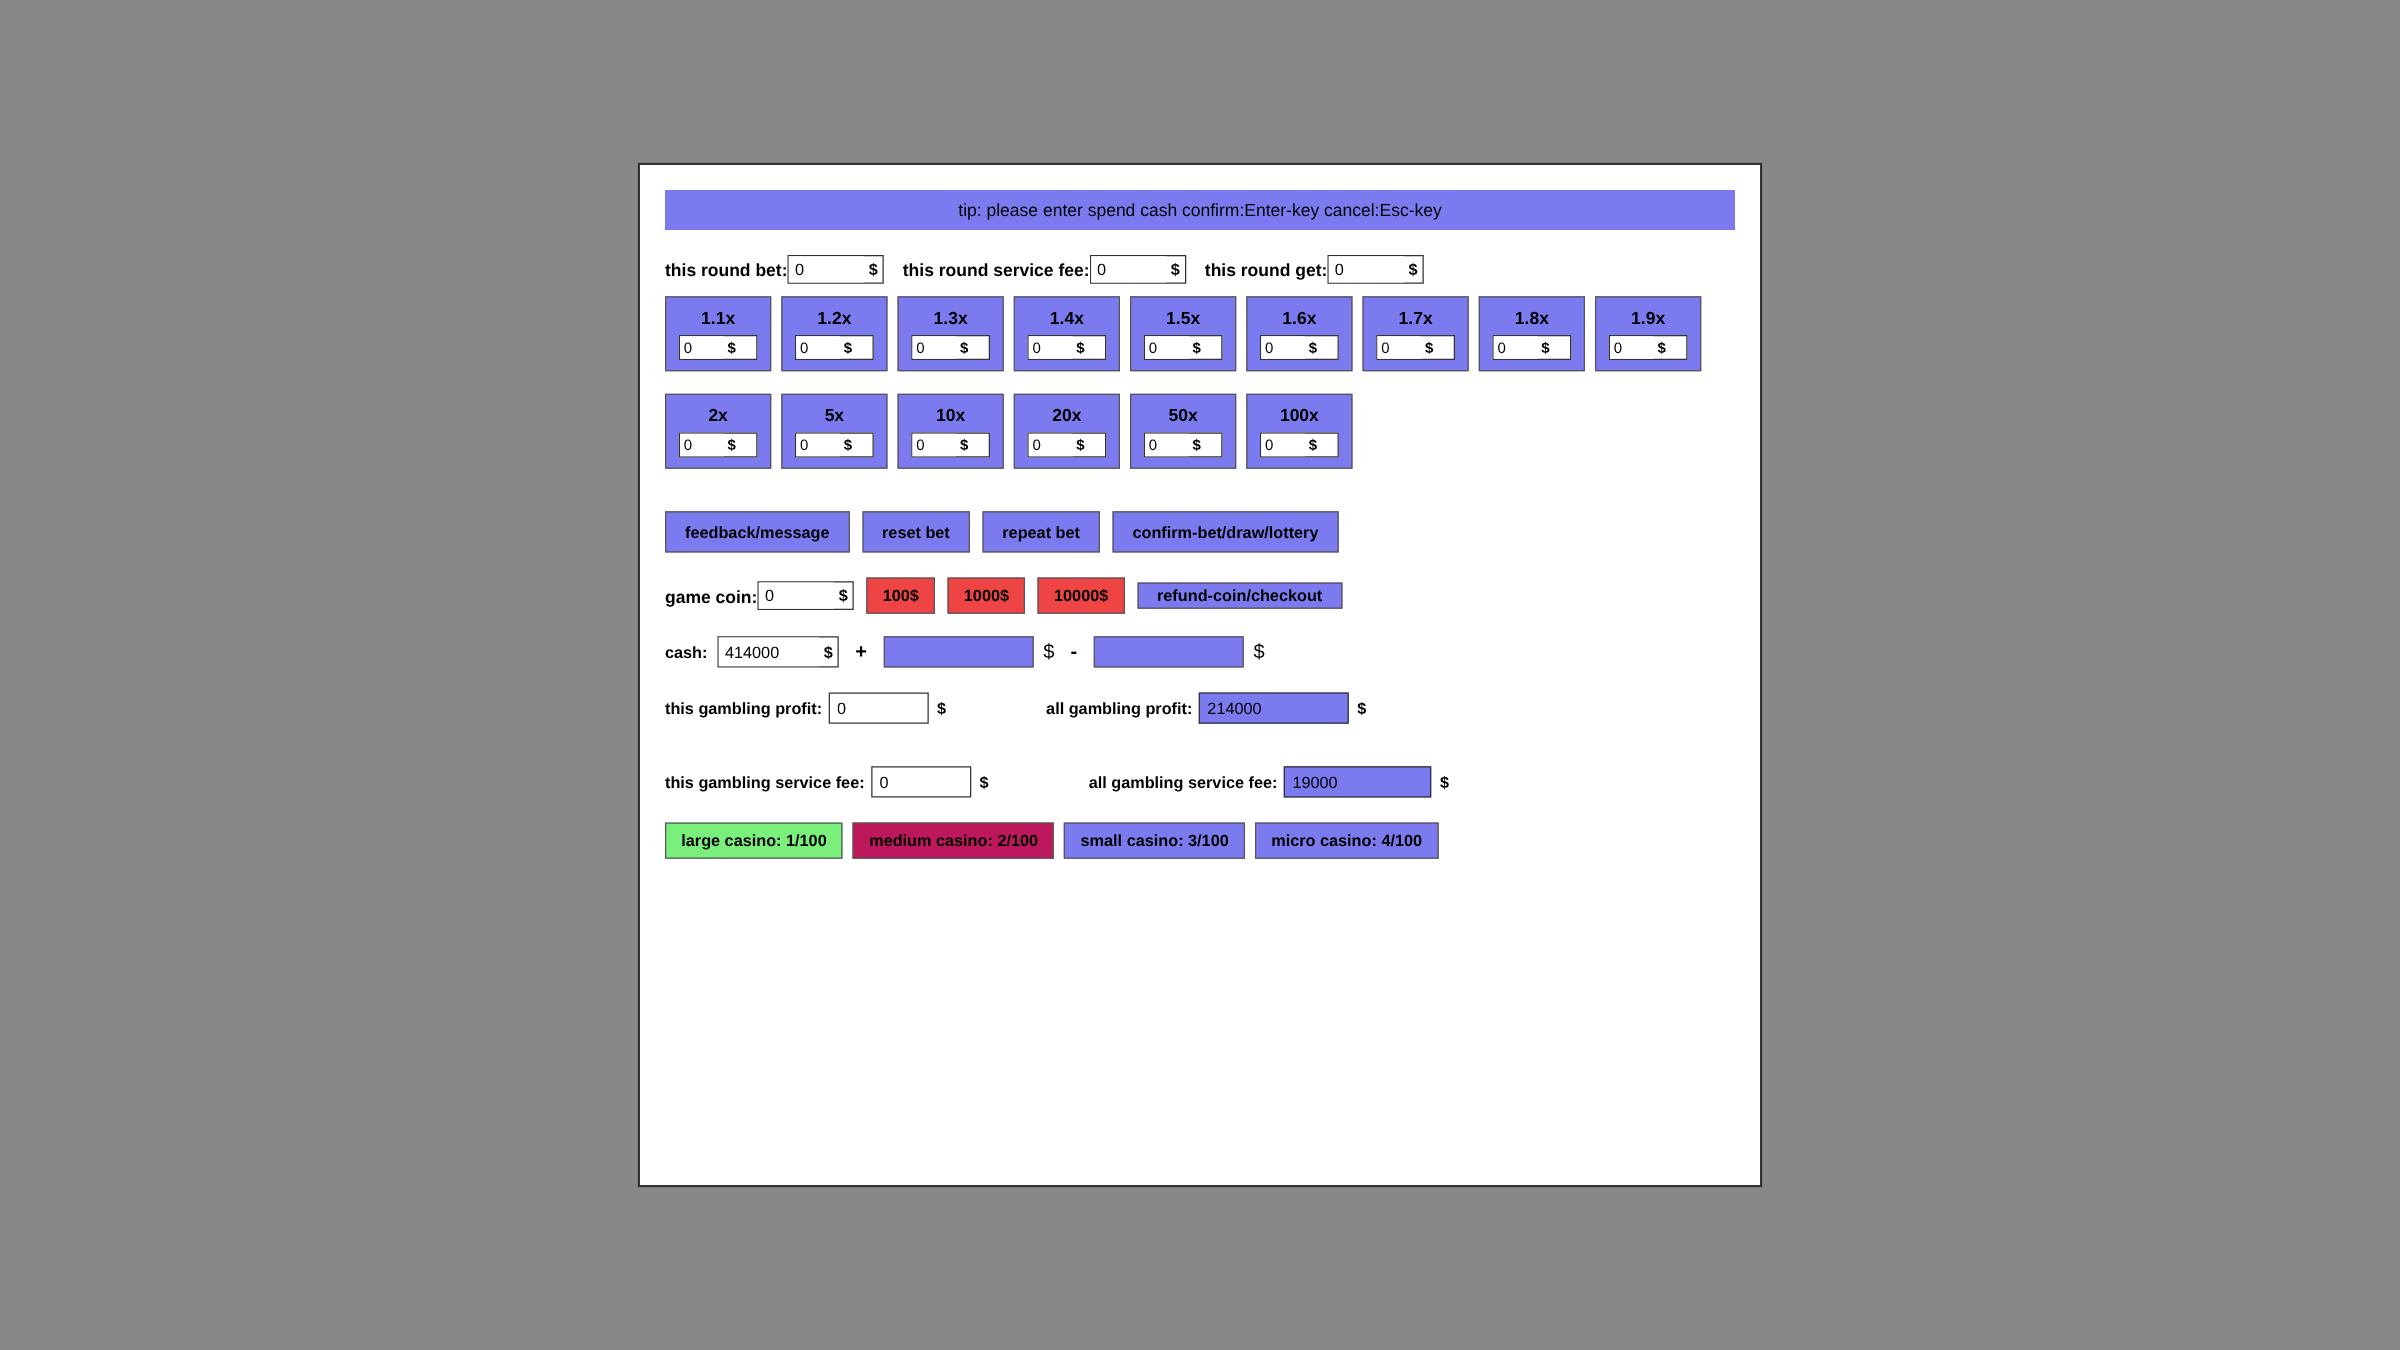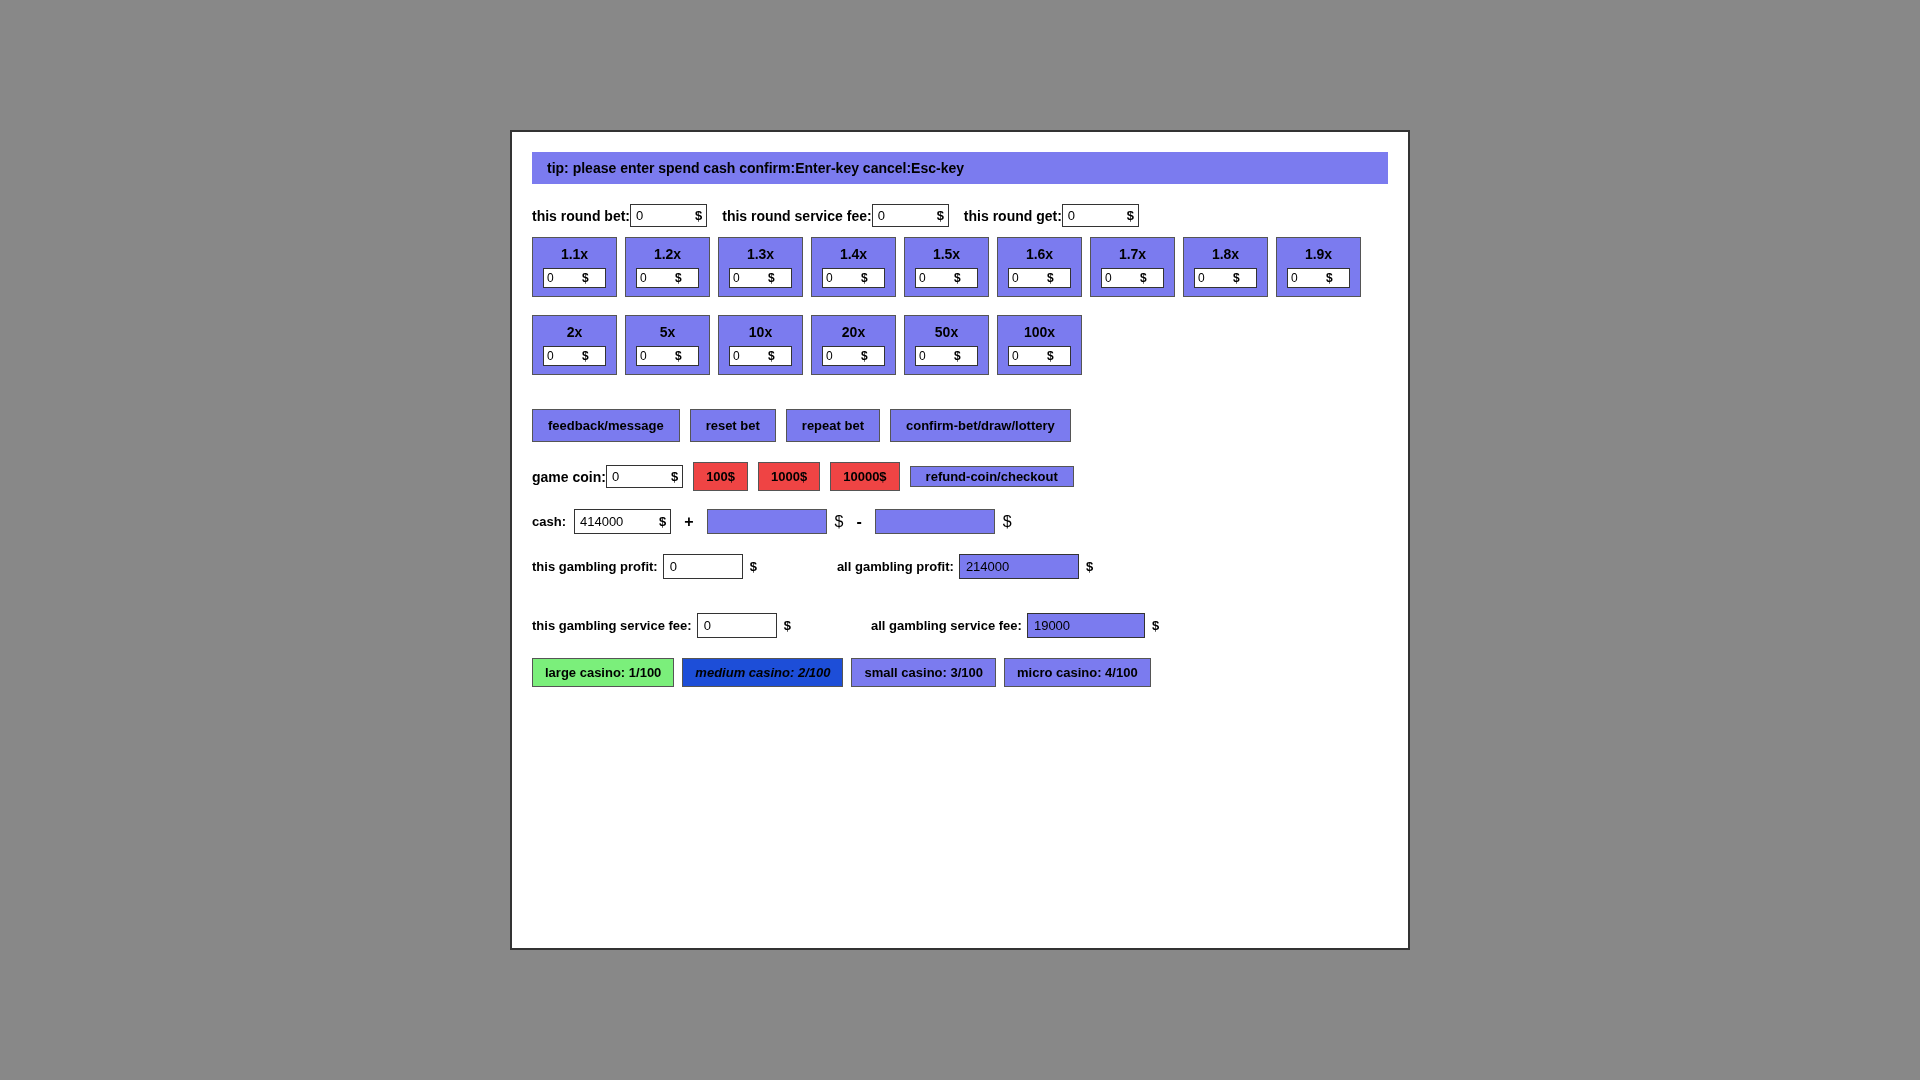--- a/index.html
+++ b/index.html
@@ -18,21 +18,22 @@
       min-height: 820px;
       padding: 20px;
       position: relative;
     }
     .tip-bar {
       background: #7b7bef;
       color: black;
       padding: 8px 15px;
       margin-bottom: 20px;
       font-size: 14px;
-      font-weight: bold;
+      font-weight: normal;
+      text-align: center;
     }
     .row {
       display: flex;
       align-items: center;
       gap: 15px;
       margin-bottom: 18px;
       flex-wrap: wrap;
     }
     .label-input {
       display: flex;
@@ -260,22 +261,21 @@
       padding: 6px 12px;
       font-size: 13px;
       font-weight: bold;
       border: 1.5px solid #555;
       cursor: pointer;
     }
     .casino-badge.large {
       background: #7bef7b;
     }
     .casino-badge.medium {
-      background: #1d4ed8;
-      font-style: italic;
+      background: #be185d;
     }
     .casino-badge.small {
       background: #7b7bef;
     }
     .casino-badge.micro {
       background: #7b7bef;
     }
     .section-gap {
       margin-bottom: 10px;
     }

